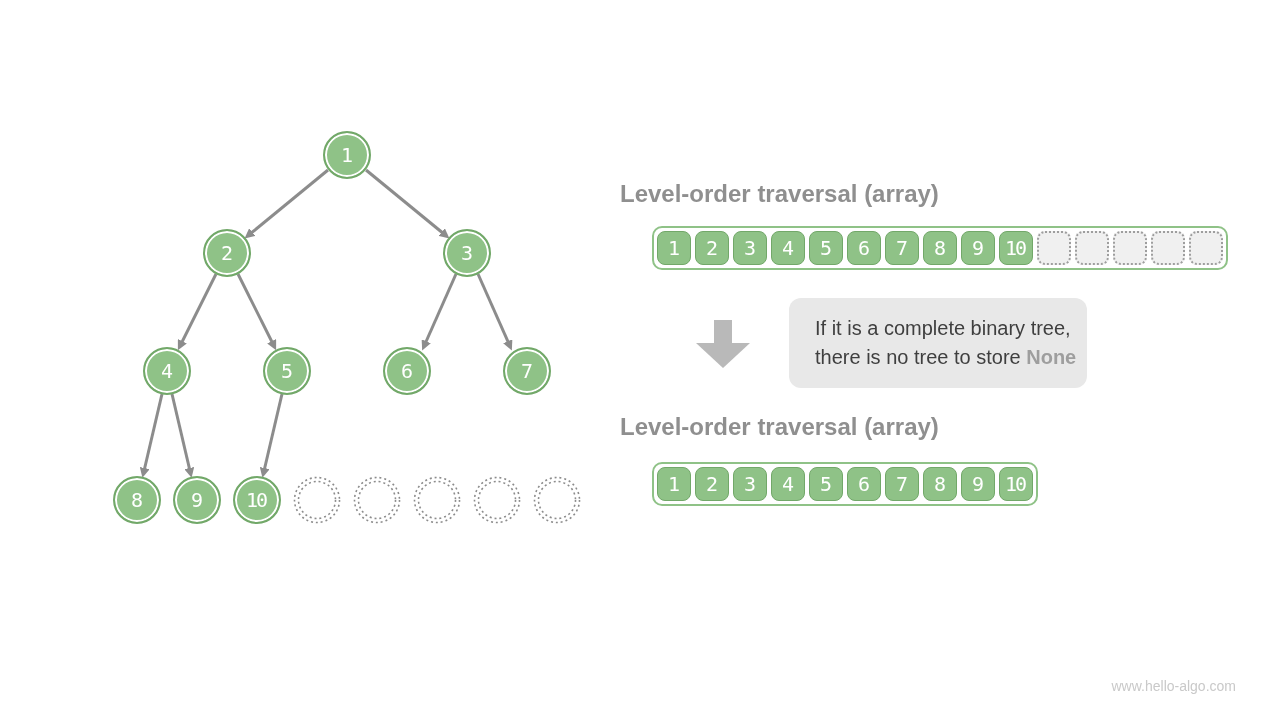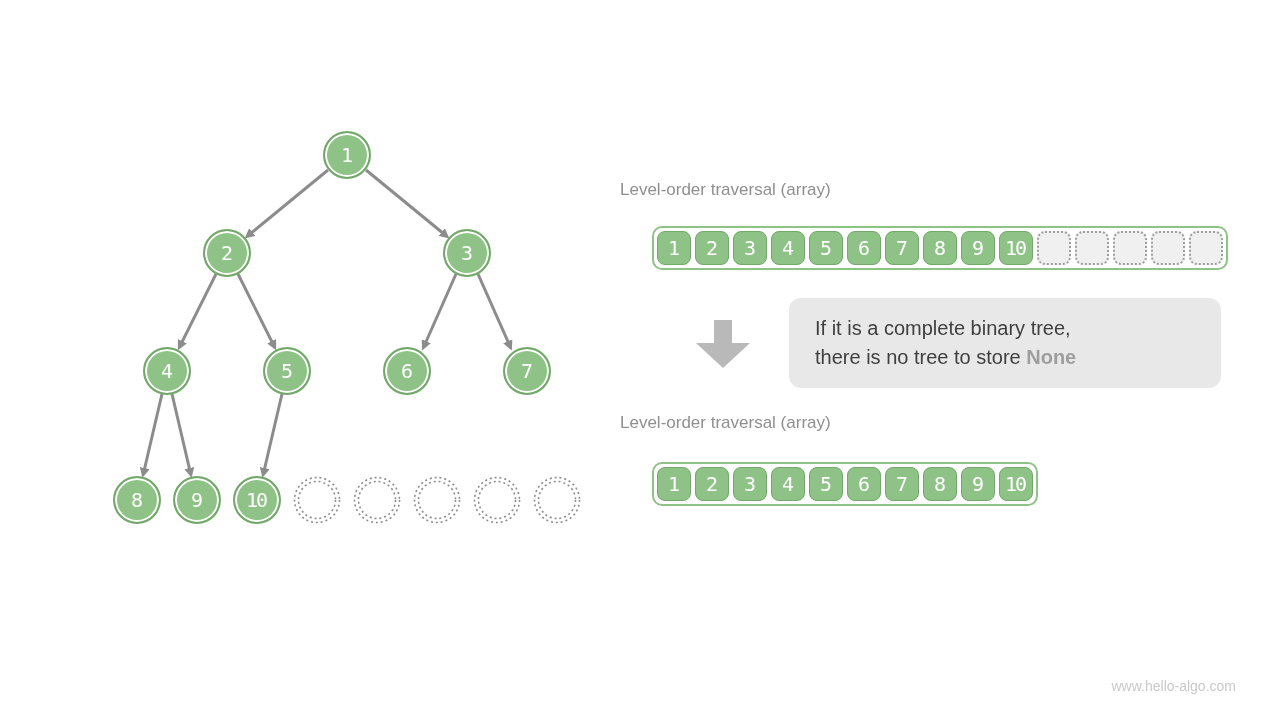--- a/index.html
+++ b/index.html
@@ -47,22 +47,22 @@
     align-items: center;
     justify-content: center;
     font-family: "DejaVu Sans Mono", monospace;
     font-size: 20px;
     letter-spacing: -2px;
     padding-right: 2px;
   }
   
   .array-title {
     position: absolute;
-    font-size: 17px;
-    font-weight: normal;
+    font-size: 24px;
+    font-weight: bold;
     color: var(--title-gray);
     white-space: nowrap;
   }
   #array-title-top { left: 620px; top: 180px; }
   #array-title-bottom { left: 620px; top: 413px; }
 
   .array-box {
     position: absolute;
     display: flex;
     gap: 4px;
@@ -115,21 +115,21 @@
     height: 0;
     border-left: 27px solid transparent;
     border-right: 27px solid transparent;
     border-top: 25px solid var(--big-arrow-gray);
   }
   
   #callout {
     position: absolute;
     left: 789px;
     top: 298px;
-    width: 432px;
+    width: 298px;
     height: 90px;
     box-sizing: border-box;
     background: var(--callout-bg);
     border-radius: 12px;
     padding: 16px 0 15px 26px;
     font-size: 20px;
     line-height: 29px;
     color: var(--text-dark);
   }
   #callout .none-word {

